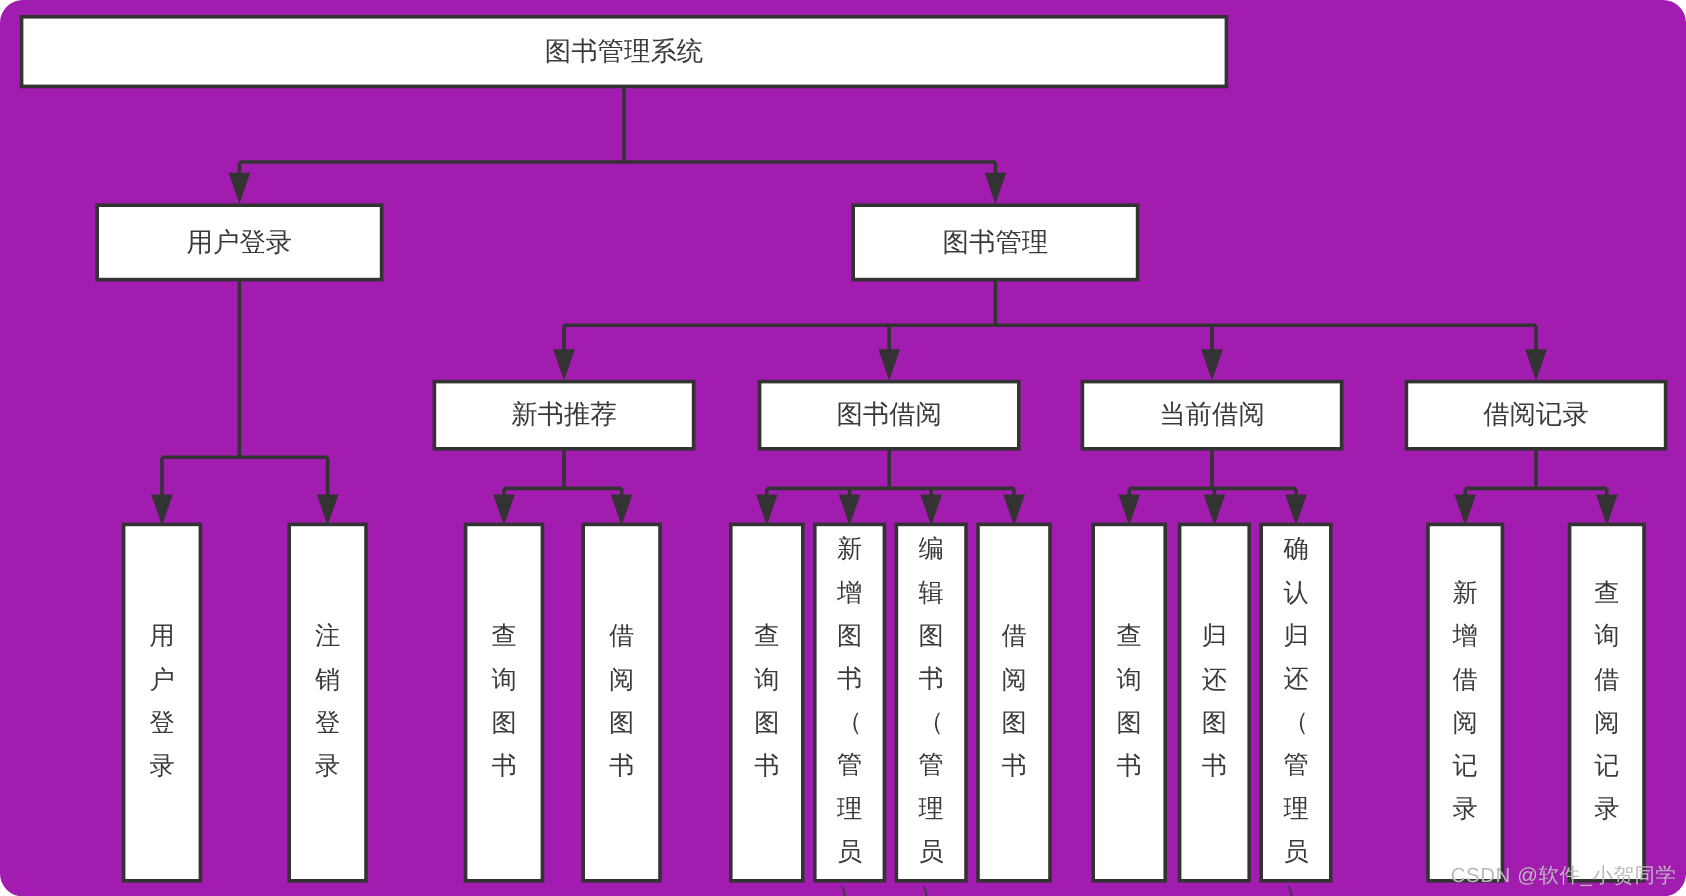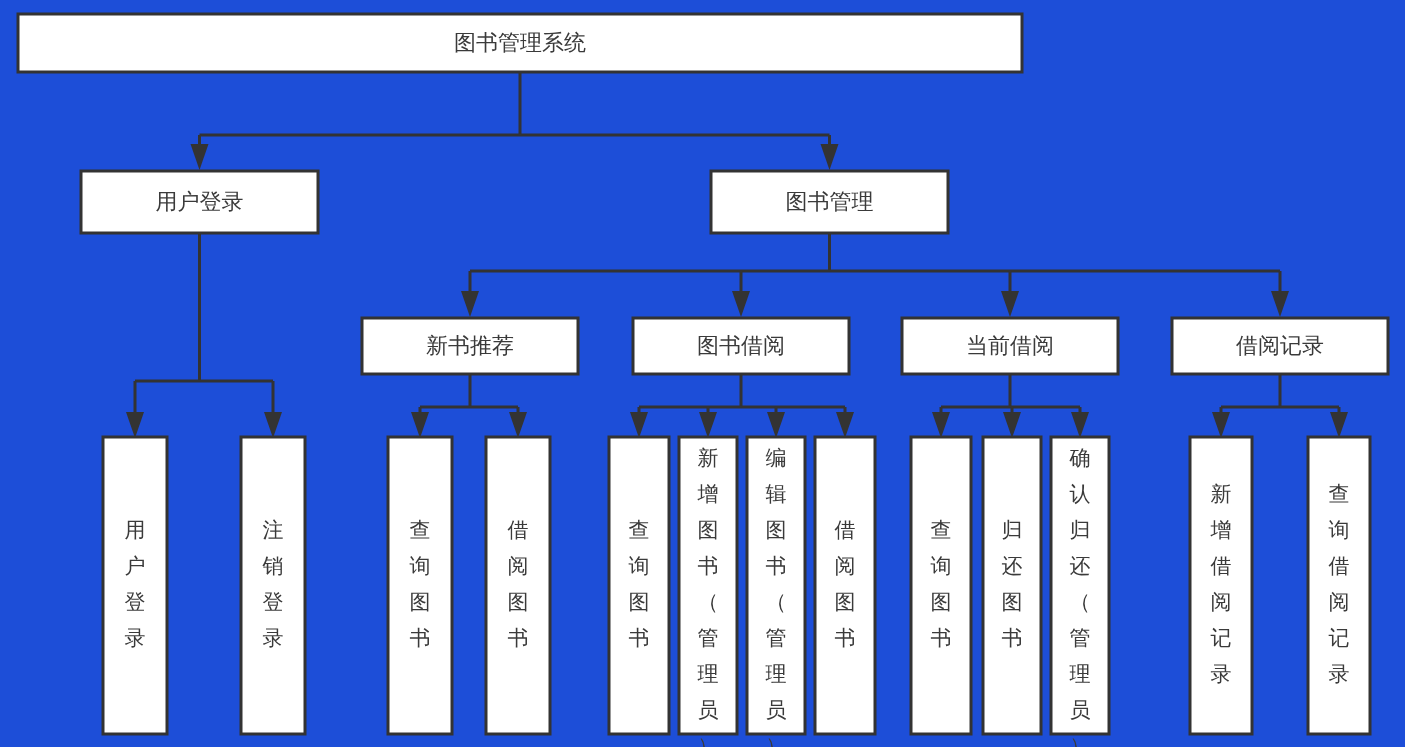--- a/index.html
+++ b/index.html
@@ -7,22 +7,23 @@
     padding: 0;
     background: #ffffff;
   }
   body {
     font-family: "Liberation Sans", "DejaVu Sans", sans-serif;
   }
   #diagram-root {
     position: relative;
     width: 1405px;
     height: 747px;
-    background: #1d4ed8;
+    background: #a21caf;
     overflow: hidden;
+    border-radius: 19px;
   }
   svg.flow {
     position: absolute;
     left: 0;
     top: 0;
     width: 1405px;
     height: 747px;
   }
   .node-rect {
     fill: #ffffff;
@@ -254,14 +255,15 @@
           <text x="1339" y="495.5" class="node-label vertical">查</text>
           <text x="1339" y="531.5" class="node-label vertical">询</text>
           <text x="1339" y="567.5" class="node-label vertical">借</text>
           <text x="1339" y="603.5" class="node-label vertical">阅</text>
           <text x="1339" y="639.5" class="node-label vertical">记</text>
           <text x="1339" y="675.5" class="node-label vertical">录</text>
         </g>
       </g>
   </svg>
 
+  <div class="watermark">CSDN @软件_小贺同学</div>
 
 </div>
 
 </body></html>

